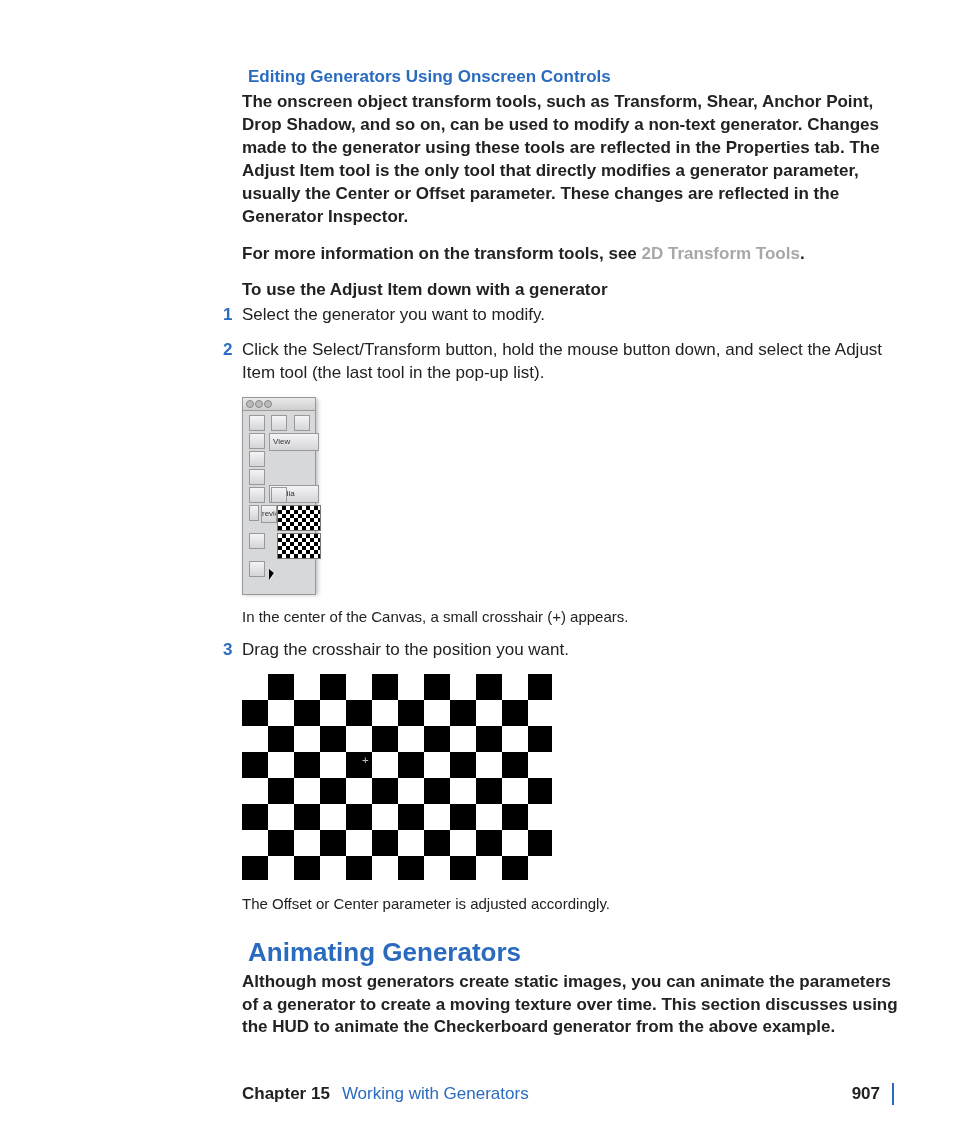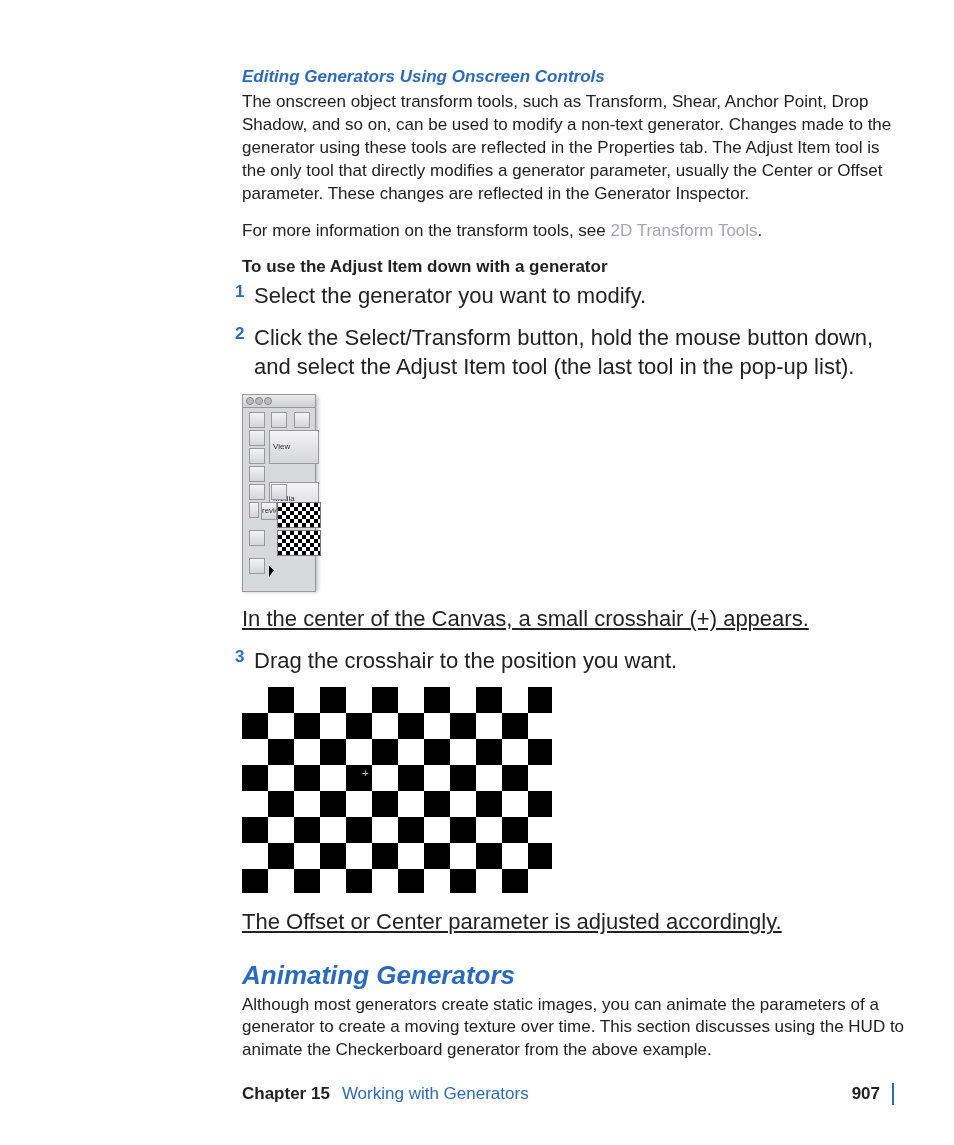--- a/index.html
+++ b/index.html
@@ -19,72 +19,71 @@
   .content {
     position: absolute;
     left: 242px;
     top: 66px;
     width: 664px;
   }
   .h-blue {
     color: #2a6bbf;
     font-weight: 700;
     font-size: 17px;
-    margin: 0 0 4px 0;
+    margin: 0 0 4px 6px;
     line-height: 1.25;
-    font-style: italic;
   }
   .h-blue.big {
     font-size: 26px;
     font-weight: 600;
     margin-top: 22px;
     margin-bottom: 2px;
   }
   p.body {
     font-size: 17px;
     line-height: 1.35;
     margin: 0 0 14px 0;
     color: #222;
+    font-weight: bold;
   }
   .bold-line {
     font-weight: 700;
     font-size: 17px;
     margin: 0 0 4px 0;
   }
   .link {
     color: #a5a7a9;
   }
   ol.steps {
     list-style: none;
     margin: 0;
     padding: 0;
     counter-reset: step;
   }
   ol.steps > li {
     position: relative;
-    font-size: 22px;
+    font-size: 17px;
     line-height: 1.35;
-    margin: 0 0 12px 12px;
+    margin: 0 0 12px 0;
     padding-left: 0;
   }
   ol.steps > li::before {
     counter-increment: step;
     content: counter(step);
     position: absolute;
     left: -19px;
     top: 0;
     font-weight: 700;
     color: #2a6bbf;
     font-size: 17px;
   }
   .after-step {
-    font-size: 22px;
+    font-size: 15px;
     line-height: 1.35;
     margin: 10px 0 12px 0;
-    text-decoration: underline;
   }
   
   .mini-toolbar {
     width: 74px;
     height: 196px;
     position: relative;
     margin: 6px 0 14px 0;
     box-shadow: 2px 2px 4px rgba(0,0,0,0.25);
   }
   .mt-title {
@@ -103,21 +102,21 @@
     position: relative;
   }
   .mt-row { position:absolute; left:6px; right:0; height:16px; }
   .mt-cell {
     width:14px; height:14px; background:linear-gradient(#f4f4f6,#d4d5d8);
     border:1px solid #999; display:inline-block; margin-right:2px;
     vertical-align: top;
   }
   .mt-label {
     position:absolute; height:16px; background:linear-gradient(#f4f4f6,#d4d5d8);
-    border:1px solid #999; font-size:8px; line-height:16px; padding:8px 3px;
+    border:1px solid #999; font-size:8px; line-height:16px; padding:0 3px;
     color:#333; overflow:hidden;
   }
   .mt-check-small {
     width:42px; height:24px; position:absolute; left:28px;
     background-image:
       linear-gradient(45deg,#000 25%,transparent 25%,transparent 75%,#000 75%),
       linear-gradient(45deg,#000 25%,#fff 25%,#fff 75%,#000 75%);
     background-size:8px 8px;
     background-position:0 0,4px 4px;
     border:1px solid #777;

